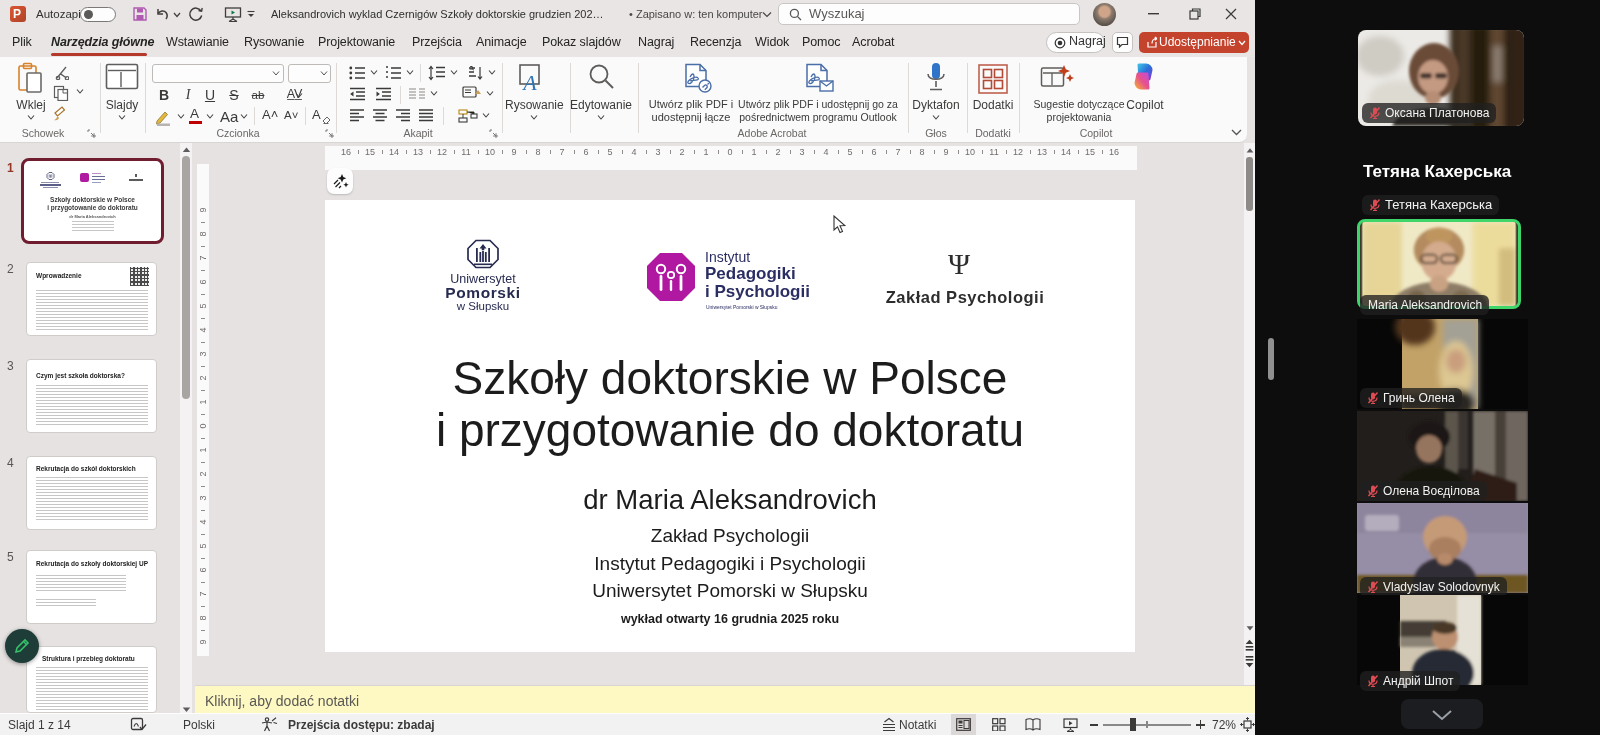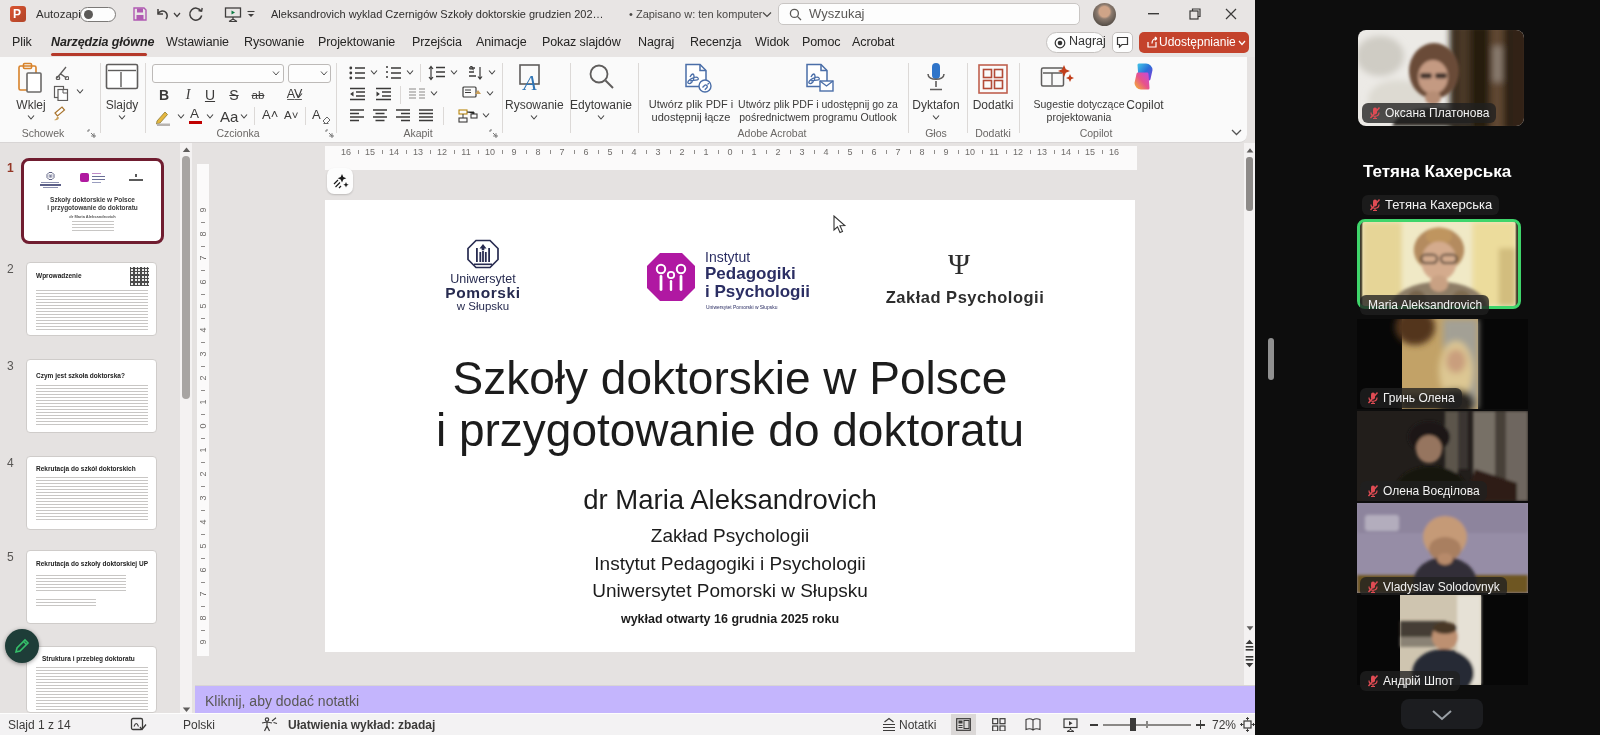--- a/index.html
+++ b/index.html
@@ -644,38 +644,38 @@
         <rect x="0.7" y="7" width="7.6" height="1.6" fill="#3b3a39"></rect>
         <rect x="0.7" y="10" width="7.6" height="1.6" fill="#3b3a39"></rect>
       </svg>
     <svg class="abs" style="left:1245px;top:512px;" width="9" height="13" viewBox="0 0 9 13">
         <rect x="0.7" y="1" width="7.6" height="1.6" fill="#3b3a39"></rect>
         <rect x="0.7" y="4" width="7.6" height="1.6" fill="#3b3a39"></rect>
         <path d="M0.7 8 L4.5 12.2 L8.3 8 z" fill="#3b3a39"></path>
       </svg>
   </div>
 
-  <div id="notes" class="abs" style="left:195px;top:685px;width:1060px;height:28px;background:#c4b5fd;border-top:1px solid #d8d5d4;">
+  <div id="notes" class="abs" style="left:195px;top:685px;width:1060px;height:28px;background:#fef9c3;border-top:1px solid #d8d5d4;">
     <span class="abs" style="left:10px;top:7px;font-size:14px;color:#5a5856;">Kliknij, aby dodać notatki</span>
   </div>
 
   <div id="statusbar">
     <span class="abs" style="left:8px;top:4px;">Slajd 1 z 14</span>
     <svg class="abs" style="left:130px;top:3px;" width="17" height="16" viewBox="0 0 17 16">
         <rect x="1.5" y="1.5" width="11" height="11" rx="1.5" fill="none" stroke="#3b3a39" stroke-width="1.3"></rect>
         <path d="M4 9.5 c1.5-4 3-4 4.5 0" fill="none" stroke="#3b3a39" stroke-width="1.1"></path>
         <path d="M10 10 l2 2.5 4-5" fill="none" stroke="#3b3a39" stroke-width="1.3"></path>
       </svg>
     <span class="abs" style="left:183px;top:4px;">Polski</span>
     <svg class="abs" style="left:260px;top:3px;" width="18" height="16" viewBox="0 0 18 16">
         <circle cx="7" cy="2.6" r="1.7" fill="none" stroke="#3b3a39" stroke-width="1.2"></circle>
         <path d="M2 6 l5-1 5 1 M7 5 v4 l-2.5 5 M7 9 l2.5 5" fill="none" stroke="#3b3a39" stroke-width="1.2"></path>
         <path d="M12 4 l4-3.2 M13.5 5.5 l3.5 1" fill="none" stroke="#3b3a39" stroke-width="1.1"></path>
       </svg>
-    <span class="abs" style="left:288px;top:4px;font-weight:700;">Ułatwienia wykład: zbadaj</span>
+    <span class="abs" style="left:288px;top:4px;font-weight:700;">Przejścia dostępu: zbadaj</span>
     <svg class="abs" style="left:881px;top:3px;" width="16" height="15" viewBox="0 0 16 15">
         <path d="M2 13.5 h12 M2 10.5 h12 M2 7.5 h12" stroke="#3b3a39" stroke-width="1.2"></path>
         <path d="M3.5 5 L8 1.5 L12.5 5" fill="none" stroke="#3b3a39" stroke-width="1.2"></path>
       </svg>
     <span class="abs" style="left:899px;top:4px;">Notatki</span>
     <div class="abs" style="left:951px;top:0;width:25px;height:22px;background:#dbd8d7;"></div>
     <svg class="abs" style="left:956px;top:4px;" width="15" height="13" viewBox="0 0 15 13">
         <rect x="0.7" y="0.7" width="13.6" height="11.6" fill="none" stroke="#3b3a39" stroke-width="1.2"></rect>
         <rect x="2.5" y="2.5" width="4" height="3" fill="#3b3a39"></rect>
         <rect x="8" y="2.5" width="5" height="8" fill="none" stroke="#3b3a39" stroke-width="1"></rect>

